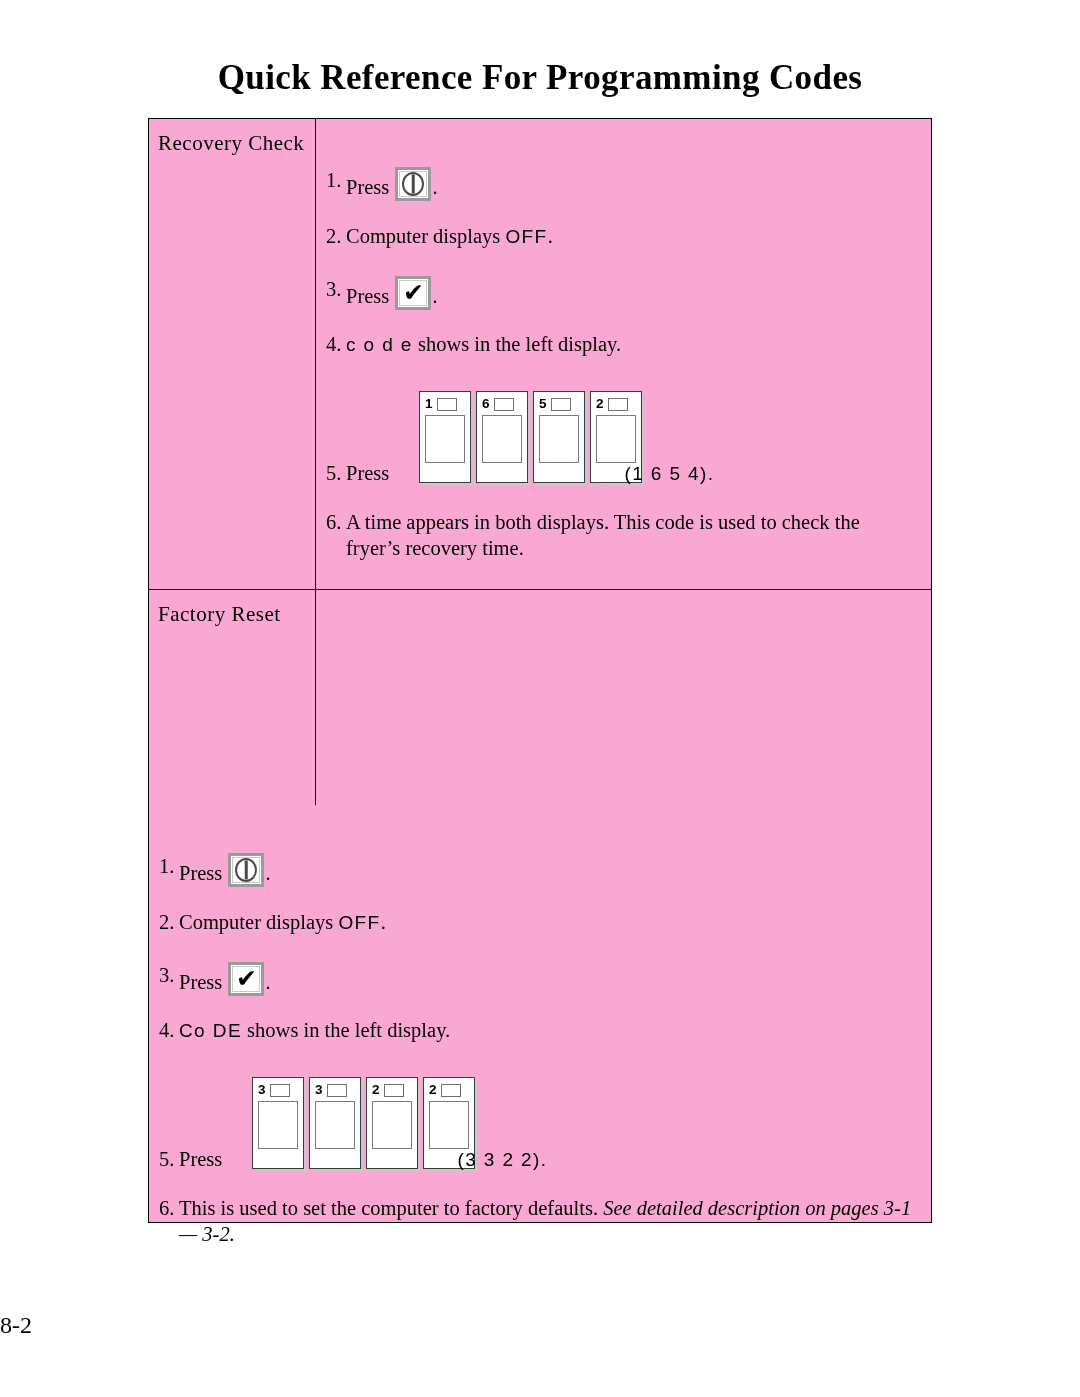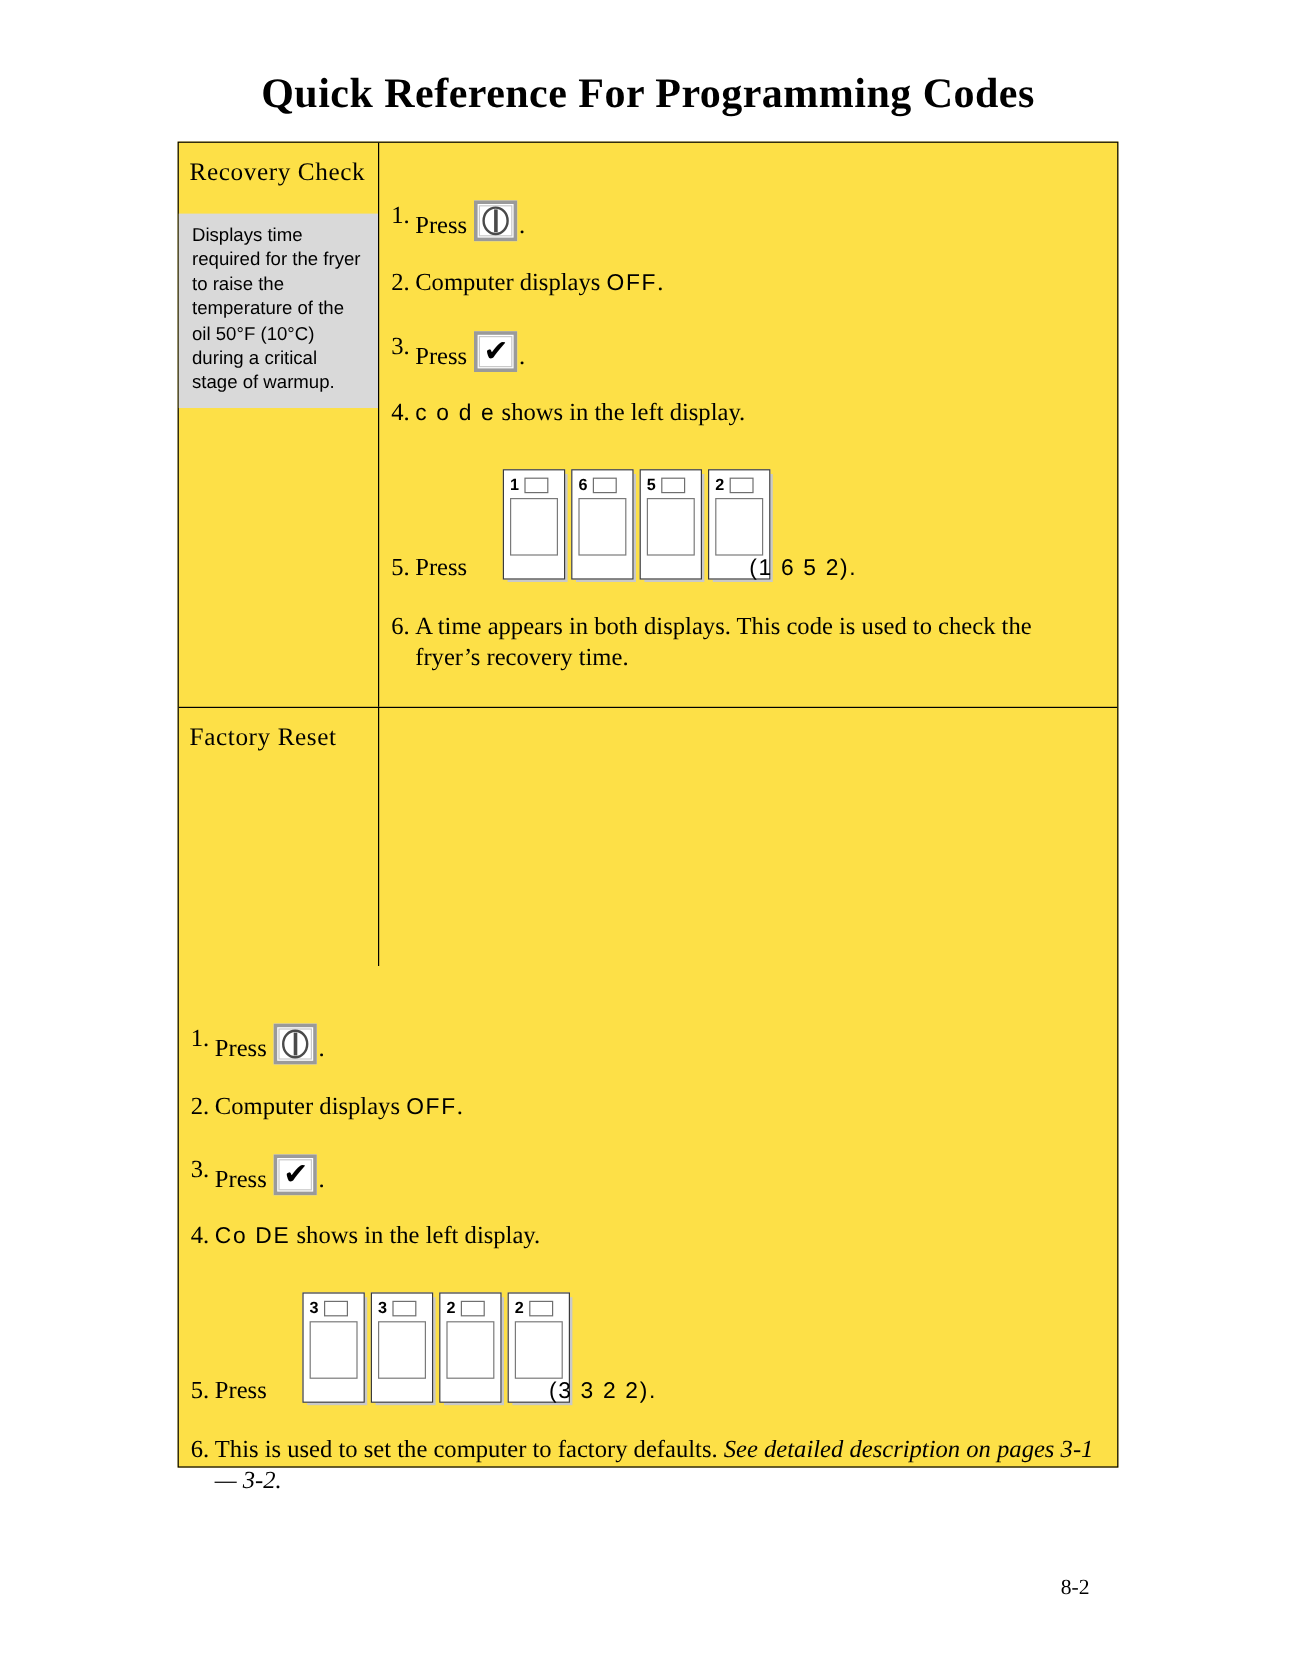--- a/index.html
+++ b/index.html
@@ -36,21 +36,21 @@
   }
 
   
   .ref-table {
     position: absolute;
     left: 148px;
     top: 118px;
     width: 784px;
     border: 1.5px solid #000;
     box-sizing: border-box;
-    background: #fde047;
+    background: #f9a8d4;
   }
   .section-row {
     display: flex;
     align-items: stretch;
     box-sizing: border-box;
   }
   .section-row.divided {
     border-top: 1.5px solid #000;
   }
   .col-left {
@@ -215,42 +215,41 @@
     box-sizing: border-box;
     background: #fff;
   }
 
   
   .page-number {
     position: absolute;
     top: 1312px;
     left: 0;
     width: 908px;
-    text-align: right;
-    font-size: 18px;
+    text-align: left;
+    font-size: 24px;
   }
 
   
   .vgap { width: 100%; }
 </style>
 </head>
 <body>
 
 <div class="page">
 
   <div class="doc-title">Quick Reference For Programming Codes</div>
 
   <div class="ref-table">
 
     <div class="section-row" style="height:470px;">
 
       <div class="col-left">
         <div class="section-name">Recovery Check</div>
         <div class="vgap" style="height:22px;"></div>
-        <div class="desc-box">Displays time required for the fryer to raise the temperature of the oil 50°F (10°C) during a critical stage of warmup.</div>
       </div>
 
       <div class="col-right">
 
         <div class="step" style="margin-top:48px;">
           <div class="step-num">1.</div>
           <div class="step-body">
             <span>Press</span>
             <span class="key-icon">
               <span class="inner-line"></span>
@@ -315,21 +314,21 @@
               <span class="keycap-minibox"></span>
             </div>
             <div class="keycap-window"></div>
           </div>
         </div>
 
         <div class="step" style="margin-top:102px;">
           <div class="step-num">5.</div>
           <div class="step-body">
             <span>Press</span>
-            <span class="sans" style="margin-left:230px;">(1 6 5 2).</span>
+            <span class="sans" style="margin-left:230px;">(1 6 5 4).</span>
           </div>
         </div>
 
         <div class="step" style="margin-top:22px;">
           <div class="step-num">6.</div>
           <div class="step-body">A time appears in both displays. This code is used to check the fryer’s recovery time.</div>
         </div>
 
       </div>
     </div>

